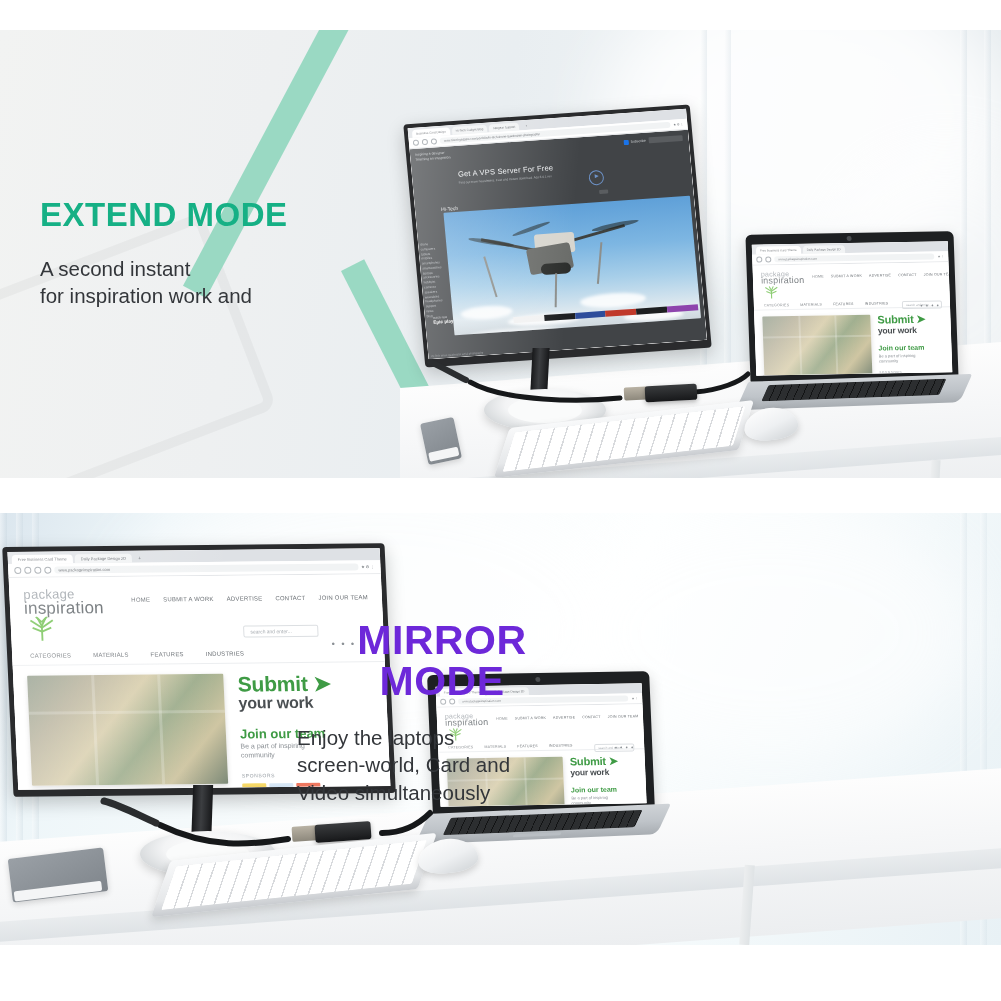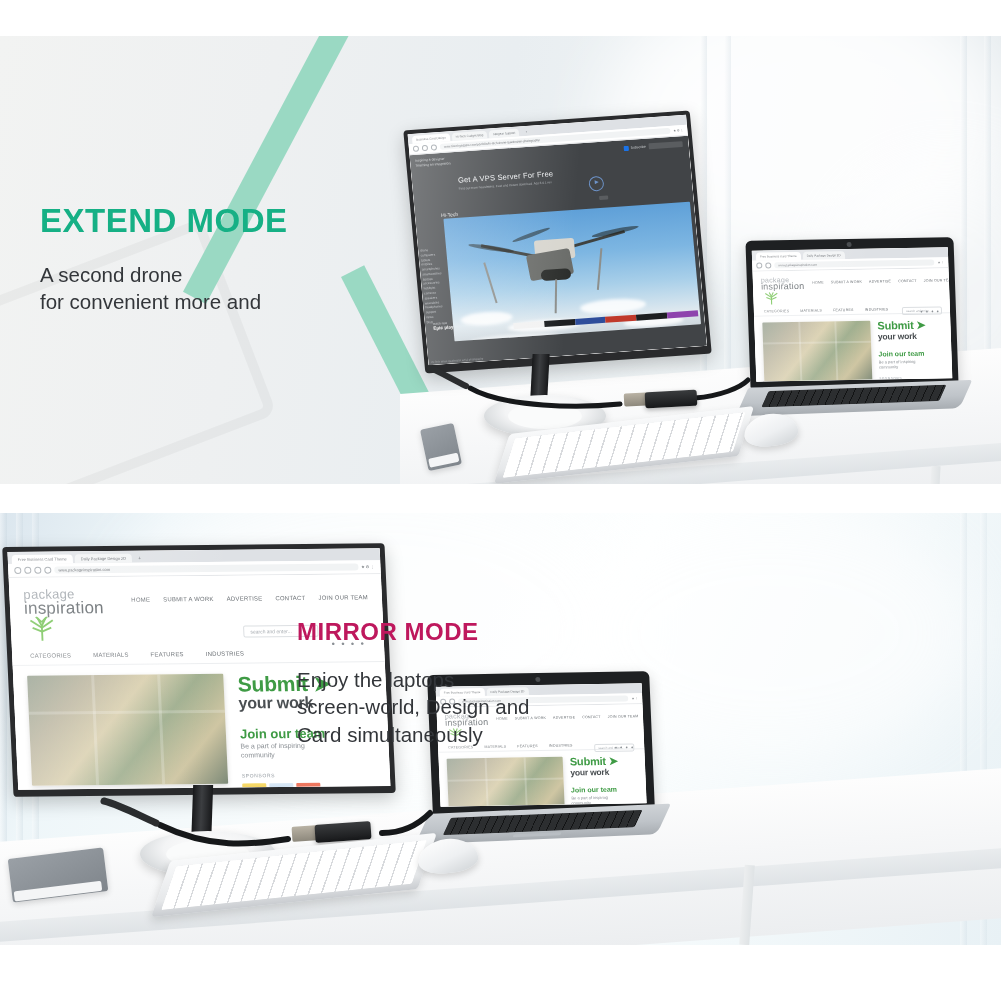--- a/index.html
+++ b/index.html
@@ -1,41 +1,41 @@
 <!DOCTYPE html>
 <html><head>
 <meta charset="utf-8">
 <style>
   html,body{margin:0;padding:0;background:#ffffff;}
   body{width:1001px;height:1001px;overflow:hidden;font-family:"Liberation Sans",sans-serif;}
   .page{position:relative;width:1001px;height:1001px;background:#ffffff;}
 
   
   .panel{position:absolute;left:0;width:1001px;overflow:hidden;}
-  #panel-extend{top:36px;height:448px;background:#f4f4f3;}
+  #panel-extend{top:30px;height:448px;background:#f4f4f3;}
   #panel-mirror{top:513px;height:432px;background:#eef5f8;}
 
   
   .scene{position:absolute;inset:0;overflow:hidden;}
 
   
   .watermark{position:absolute;border:10px solid rgba(0,0,0,0.035);border-radius:14px;transform:rotate(-21deg);}
 
   
   .wedge{position:absolute;background:#9ad9c3;}
 
   
   .txt-block{position:absolute;z-index:30;}
   .headline{font-weight:bold;letter-spacing:.5px;line-height:1;}
   .subline{line-height:1.33;color:#33363a;font-weight:400;}
   #extend-text{left:40px;top:168px;width:300px;}
   #extend-text .headline{font-size:33px;color:#16b085;}
   #extend-text .subline{font-size:20.5px;margin-top:24px;}
   #mirror-text{left:697px;top:620px;width:290px;}
-  #mirror-text .headline{font-size:24px;color:#be185d;}
+  #mirror-text .headline{font-size:41px;color:#6d28d9;text-align:center;}
   #mirror-text .subline{font-size:20.5px;margin-top:22px;}
 
   
   .wall{position:absolute;inset:0;}
   .wall-top{background:linear-gradient(100deg,#f2f3f2 0%,#eef0f1 26%,#e9eef1 48%,#eef3f5 66%,#e6ecef 84%,#dfe6ea 100%);}
   .wall-bot{background:linear-gradient(115deg,#dbe6ee 0%,#eef6f9 14%,#f7fbfc 34%,#fdffff 55%,#f2f8fa 78%,#e8f1f5 100%);}
   .blind{position:absolute;top:0;bottom:0;width:7px;background:linear-gradient(90deg,rgba(255,255,255,.75),rgba(190,205,215,.55));}
   .window-glow{position:absolute;border-radius:50%;filter:blur(34px);background:rgba(255,255,255,.85);}
 
   
@@ -368,22 +368,22 @@
 
       <div class="kbd" style="left:501px;top:385px;width:246px;height:48px;transform:rotate(-6.5deg) skewX(-24deg);">
         <div class="kbd-keys" style="left:7px;top:5px;width:232px;height:38px;"></div>
       </div>
       <div class="mouse" style="left:744px;top:378px;width:54px;height:32px;transform:rotate(-7deg);"></div>
     </div>
 
     <div class="txt-block" id="extend-text" style="position:absolute;left:40px;top:168px;">
       <div class="headline">EXTEND MODE</div>
       <div class="subline">
-        <div>A second drone</div>
-        <div>for convenient more and</div>
+        <div>A second instant</div>
+        <div>for inspiration work and</div>
       </div>
     </div>
   </div>
 
   <div class="panel" id="panel-mirror">
     <div class="scene">
 
       <div class="wall wall-bot"></div>
       <div class="window-glow" style="left:120px;top:-40px;width:520px;height:300px;opacity:.8;"></div>
       <div class="window-glow" style="left:560px;top:-10px;width:420px;height:260px;opacity:.75;"></div>
@@ -589,19 +589,19 @@
       <div class="kbd" style="left:160px;top:335px;width:268px;height:54px;transform:rotate(-6deg) skewX(-25deg);">
         <div class="kbd-keys" style="left:8px;top:6px;width:252px;height:42px;"></div>
       </div>
       <div class="mouse" style="left:418px;top:326px;width:60px;height:34px;transform:rotate(-6deg);"></div>
     </div>
 
     <div class="txt-block" id="mirror-text" style="position:absolute;left:297px;top:107px;">
       <div class="headline">MIRROR MODE</div>
       <div class="subline">
         <div>Enjoy the laptops</div>
-        <div>screen-world, Design and</div>
-        <div>Card simultaneously</div>
+        <div>screen-world, Card and</div>
+        <div>Video simultaneously</div>
       </div>
     </div>
   </div>
 
 </div>
 
 </body></html>

